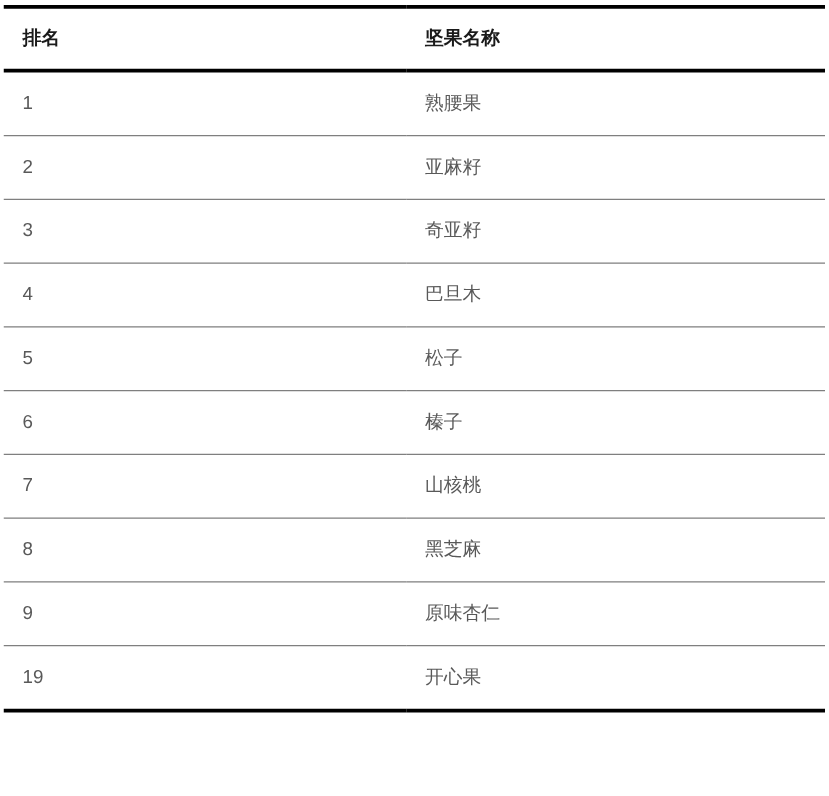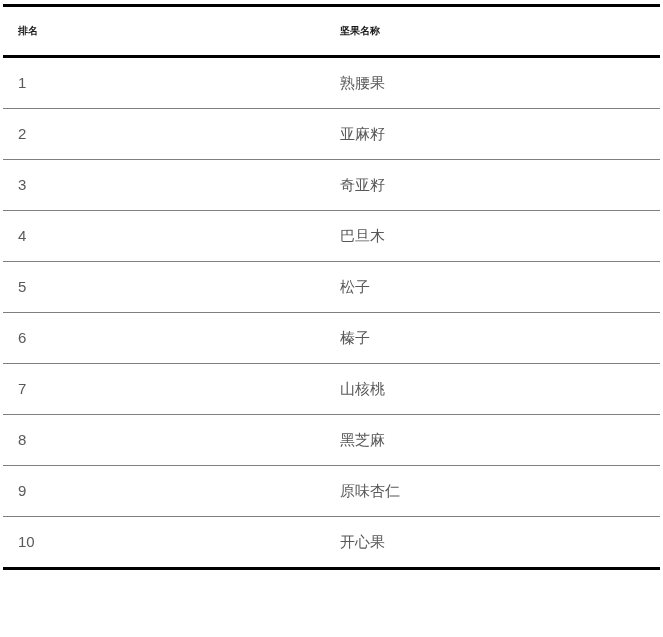--- a/index.html
+++ b/index.html
@@ -20,21 +20,21 @@
     width: 657px;
     border-collapse: collapse;
     table-layout: fixed;
     border-top: 3px solid var(--thick-border, #000000);
     border-bottom: 3px solid var(--thick-border, #000000);
   }
   col.col-rank { width: 322px; }
   col.col-name { width: 335px; }
   table.rank-table thead th {
     text-align: left;
-    font-size: 10px;
+    font-size: 15px;
     line-height: 18px;
     font-weight: bold;
     color: var(--header-text, #1a1a1a);
     padding: 15px 15px;
     border-bottom: 3px solid var(--thick-border, #000000);
     white-space: nowrap;
     font-family: Liberation Serif, serif;
   }
   table.rank-table tbody td {
     text-align: left;
@@ -96,18 +96,18 @@
   </tr>
         <tr>
     <td>8</td>
     <td>黑芝麻</td>
   </tr>
         <tr>
     <td>9</td>
     <td>原味杏仁</td>
   </tr>
         <tr>
-    <td>10</td>
+    <td>19</td>
     <td>开心果</td>
   </tr>
       </tbody>
   </table>
 </div>
 
 </body></html>

